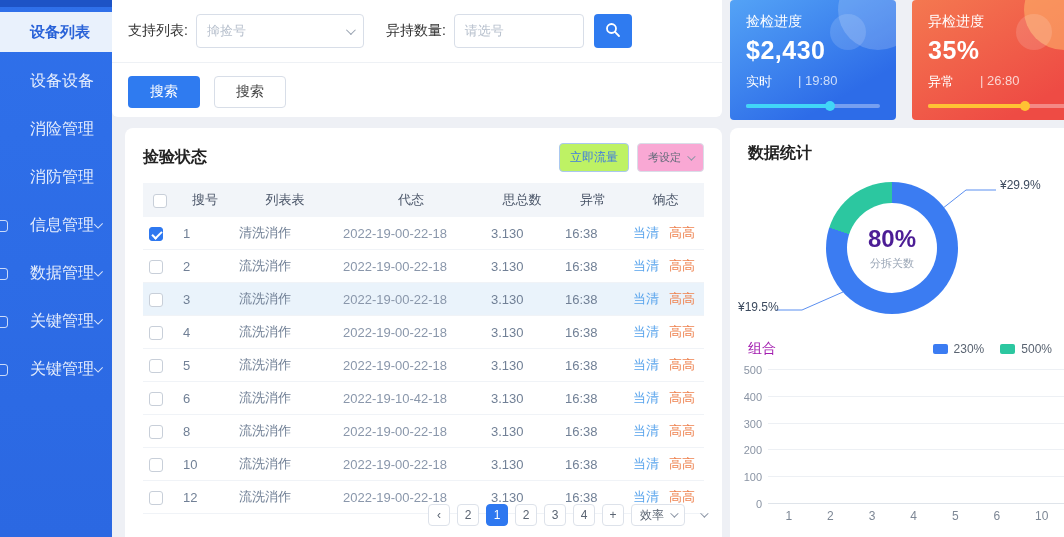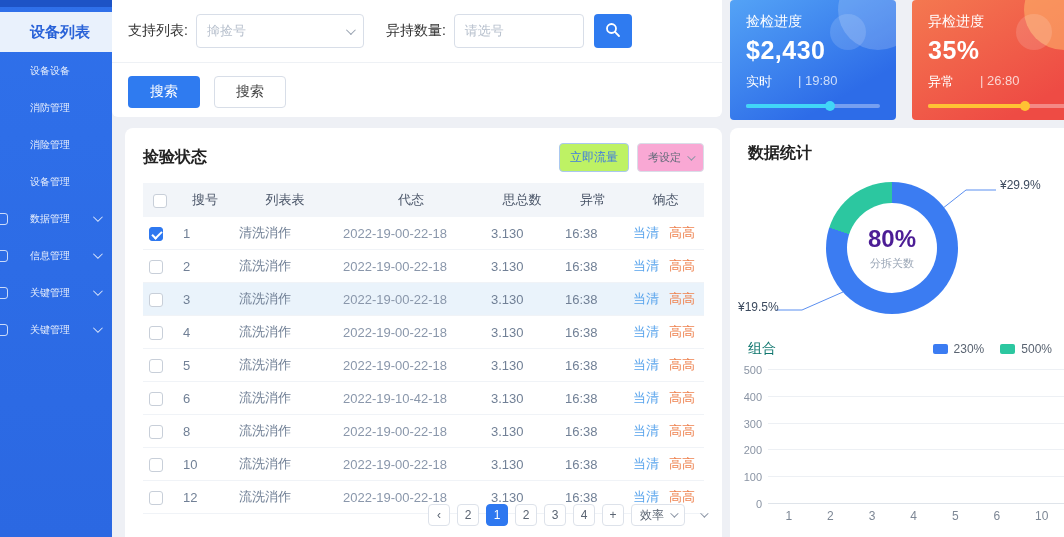--- a/index.html
+++ b/index.html
@@ -4,21 +4,21 @@
 <style>
   * { margin:0; padding:0; box-sizing:border-box; }
   body { font-family:"Liberation Sans","DejaVu Sans",sans-serif; background:#eef0f5; }
   .screen { position:relative; width:1064px; height:537px; overflow:hidden; background:#eef0f5; }
 
   
   .sidebar { position:absolute; left:0; top:0; width:112px; height:537px;
     background:linear-gradient(180deg,#2f70ea,#2b68e2); z-index:3; }
   .side-top { height:7px; background:#1d53c6; }
   .nav-item { position:relative; height:37px; display:flex; align-items:center;
-    padding:0 12px 0 30px; color:rgba(255,255,255,.88); font-size:10px; cursor:pointer; }
+    padding:0 12px 0 30px; color:rgba(255,255,255,.88); font-size:16px; cursor:pointer;margin-top:11px; }
   .nav-item.active { height:40px; margin-top:5px; background:#e9f1fc; color:#2a63d8;
     font-weight:bold; font-size:15px; }
   .nav-item .lbl { white-space:nowrap; }
   .nav-icon { position:absolute; left:-4px; width:12px; height:12px;
     border:1.5px solid rgba(255,255,255,.75); border-radius:3px; }
   .nav-chev { margin-left:auto; width:7px; height:7px; border-right:1.5px solid rgba(255,255,255,.8);
     border-bottom:1.5px solid rgba(255,255,255,.8); transform:rotate(45deg) translateY(-2px); }
 
   
   .filter-panel { position:absolute; left:112px; top:0; width:610px; height:117px;
@@ -106,21 +106,21 @@
   .donut::after { content:''; position:absolute; inset:21px; background:#fff; border-radius:50%; }
   .donut-center { position:absolute; left:96px; top:10px; width:132px; height:132px;
     display:flex; flex-direction:column; align-items:center; justify-content:center; z-index:2; }
   .donut-center .dv { font-size:24px; font-weight:bold; color:#4c1d95; }
   .donut-center .dl { font-size:11px; color:#9aa6b6; margin-top:3px; }
   .ann { position:absolute; font-size:12px; color:#3c4a5e; }
   .ann.top { left:270px; top:6px; }
   .ann.bottom { left:8px; top:128px; }
   .conn { position:absolute; inset:0; width:100%; height:100%; }
   .legend-row { display:flex; align-items:center; padding:4px 18px 0; height:26px; }
-  .legend-title { font-size:14px; color:#0f766e; }
+  .legend-title { font-size:14px; color:#a21caf; }
   .legend-items { margin-left:auto; display:flex; gap:16px; align-items:center; padding-right:10px; }
   .lg-item { display:flex; align-items:center; gap:6px; font-size:12px; color:#5a6472; }
   .lg-swatch { width:15px; height:10px; border-radius:2px; }
   .chart-area { display:flex; margin-top:10px; padding:0 14px 0 10px; }
   .yaxis { position:relative; width:28px; height:134px; }
   .yaxis span { position:absolute; right:6px; font-size:11px; color:#8a94a4; transform:translateY(50%); }
   .plot { position:relative; flex:1; height:134px; }
   .gridline { position:absolute; left:0; right:0; height:1px; background:#edf0f4; }
   .gridline.base { background:#dfe4ea; }
   .bars-row { position:absolute; inset:0; display:flex; justify-content:space-around;
@@ -137,36 +137,33 @@
   <div class="sidebar">
     <div class="side-top"></div>
     <div>
         <div class="nav-item active">
           <span class="lbl">设备列表</span>
         </div>
         <div class="nav-item">
           <span class="lbl">设备设备</span>
         </div>
         <div class="nav-item">
+          <span class="lbl">消险管理</span>
+        </div>
+        <div class="nav-item">
           <span class="lbl">消防管理</span>
         </div>
         <div class="nav-item">
-          <span class="lbl">消险管理</span>
-        </div>
-        <div class="nav-item">
-          <span class="lbl">设备管理</span>
+          <span class="nav-icon"></span>
+          <span class="lbl">信息管理</span>
+          <span class="nav-chev"></span>
         </div>
         <div class="nav-item">
           <span class="nav-icon"></span>
           <span class="lbl">数据管理</span>
-          <span class="nav-chev"></span>
-        </div>
-        <div class="nav-item">
-          <span class="nav-icon"></span>
-          <span class="lbl">信息管理</span>
           <span class="nav-chev"></span>
         </div>
         <div class="nav-item">
           <span class="nav-icon"></span>
           <span class="lbl">关键管理</span>
           <span class="nav-chev"></span>
         </div>
         <div class="nav-item">
           <span class="nav-icon"></span>
           <span class="lbl">关键管理</span>

